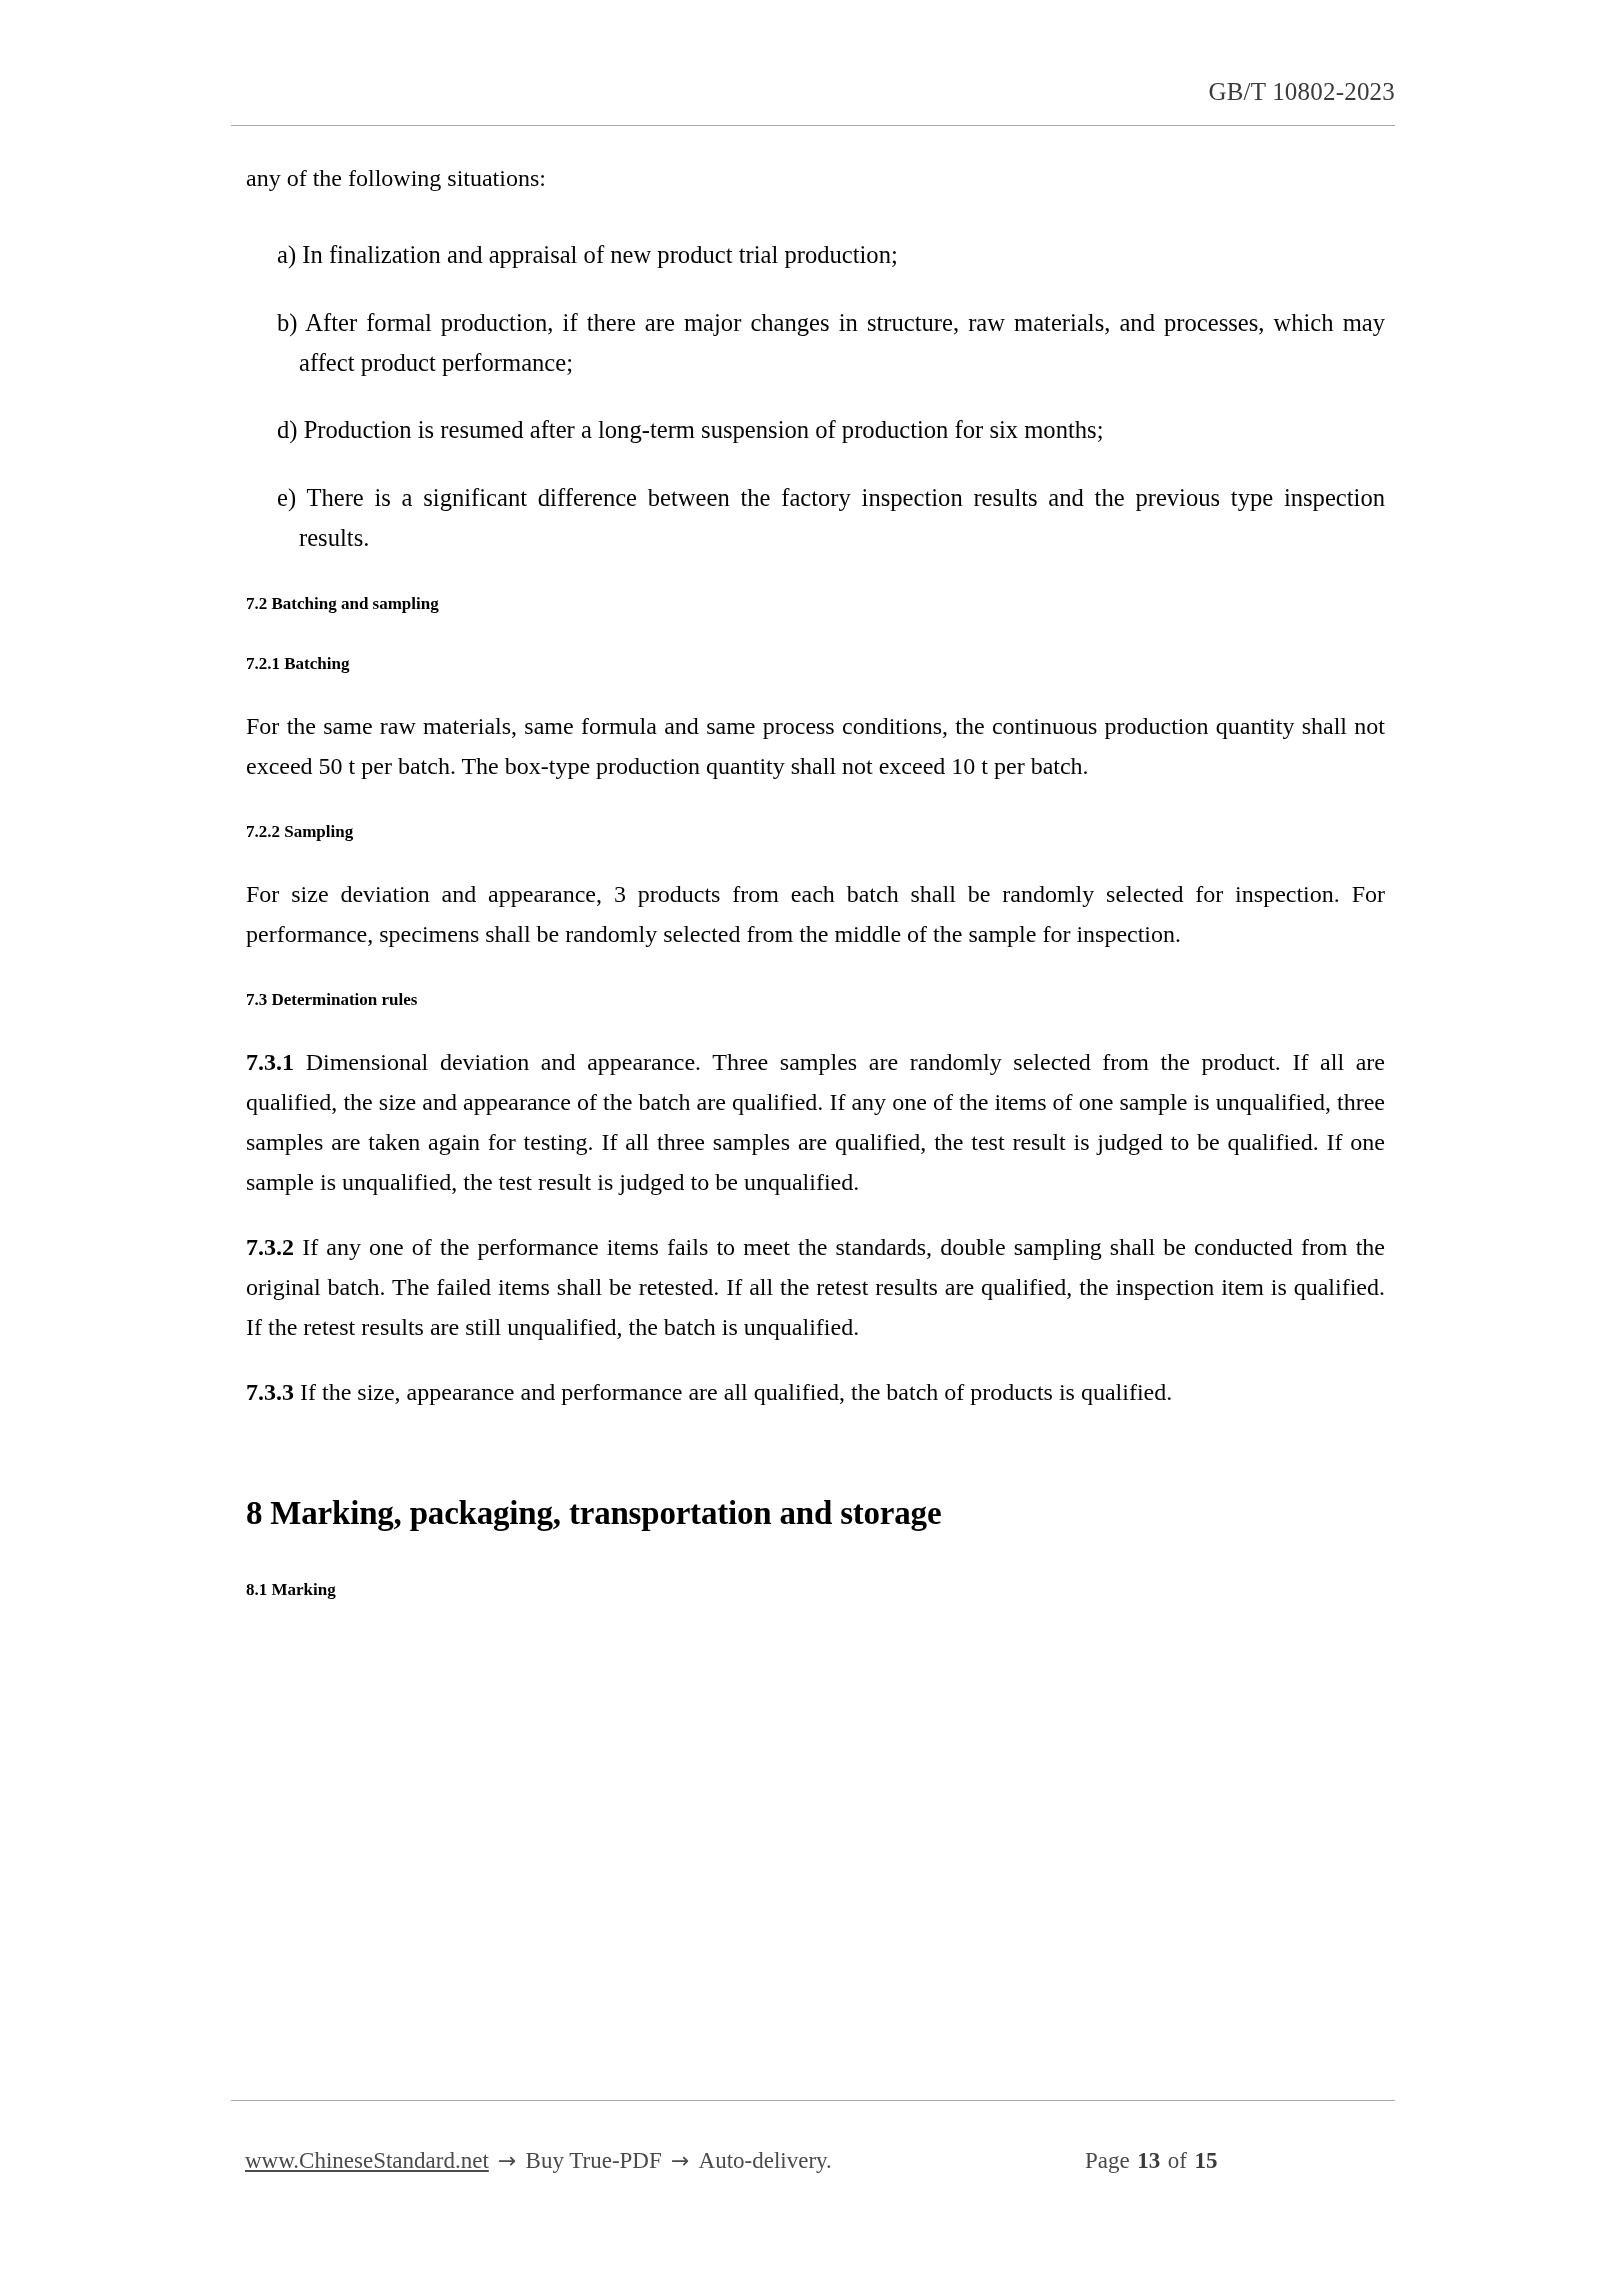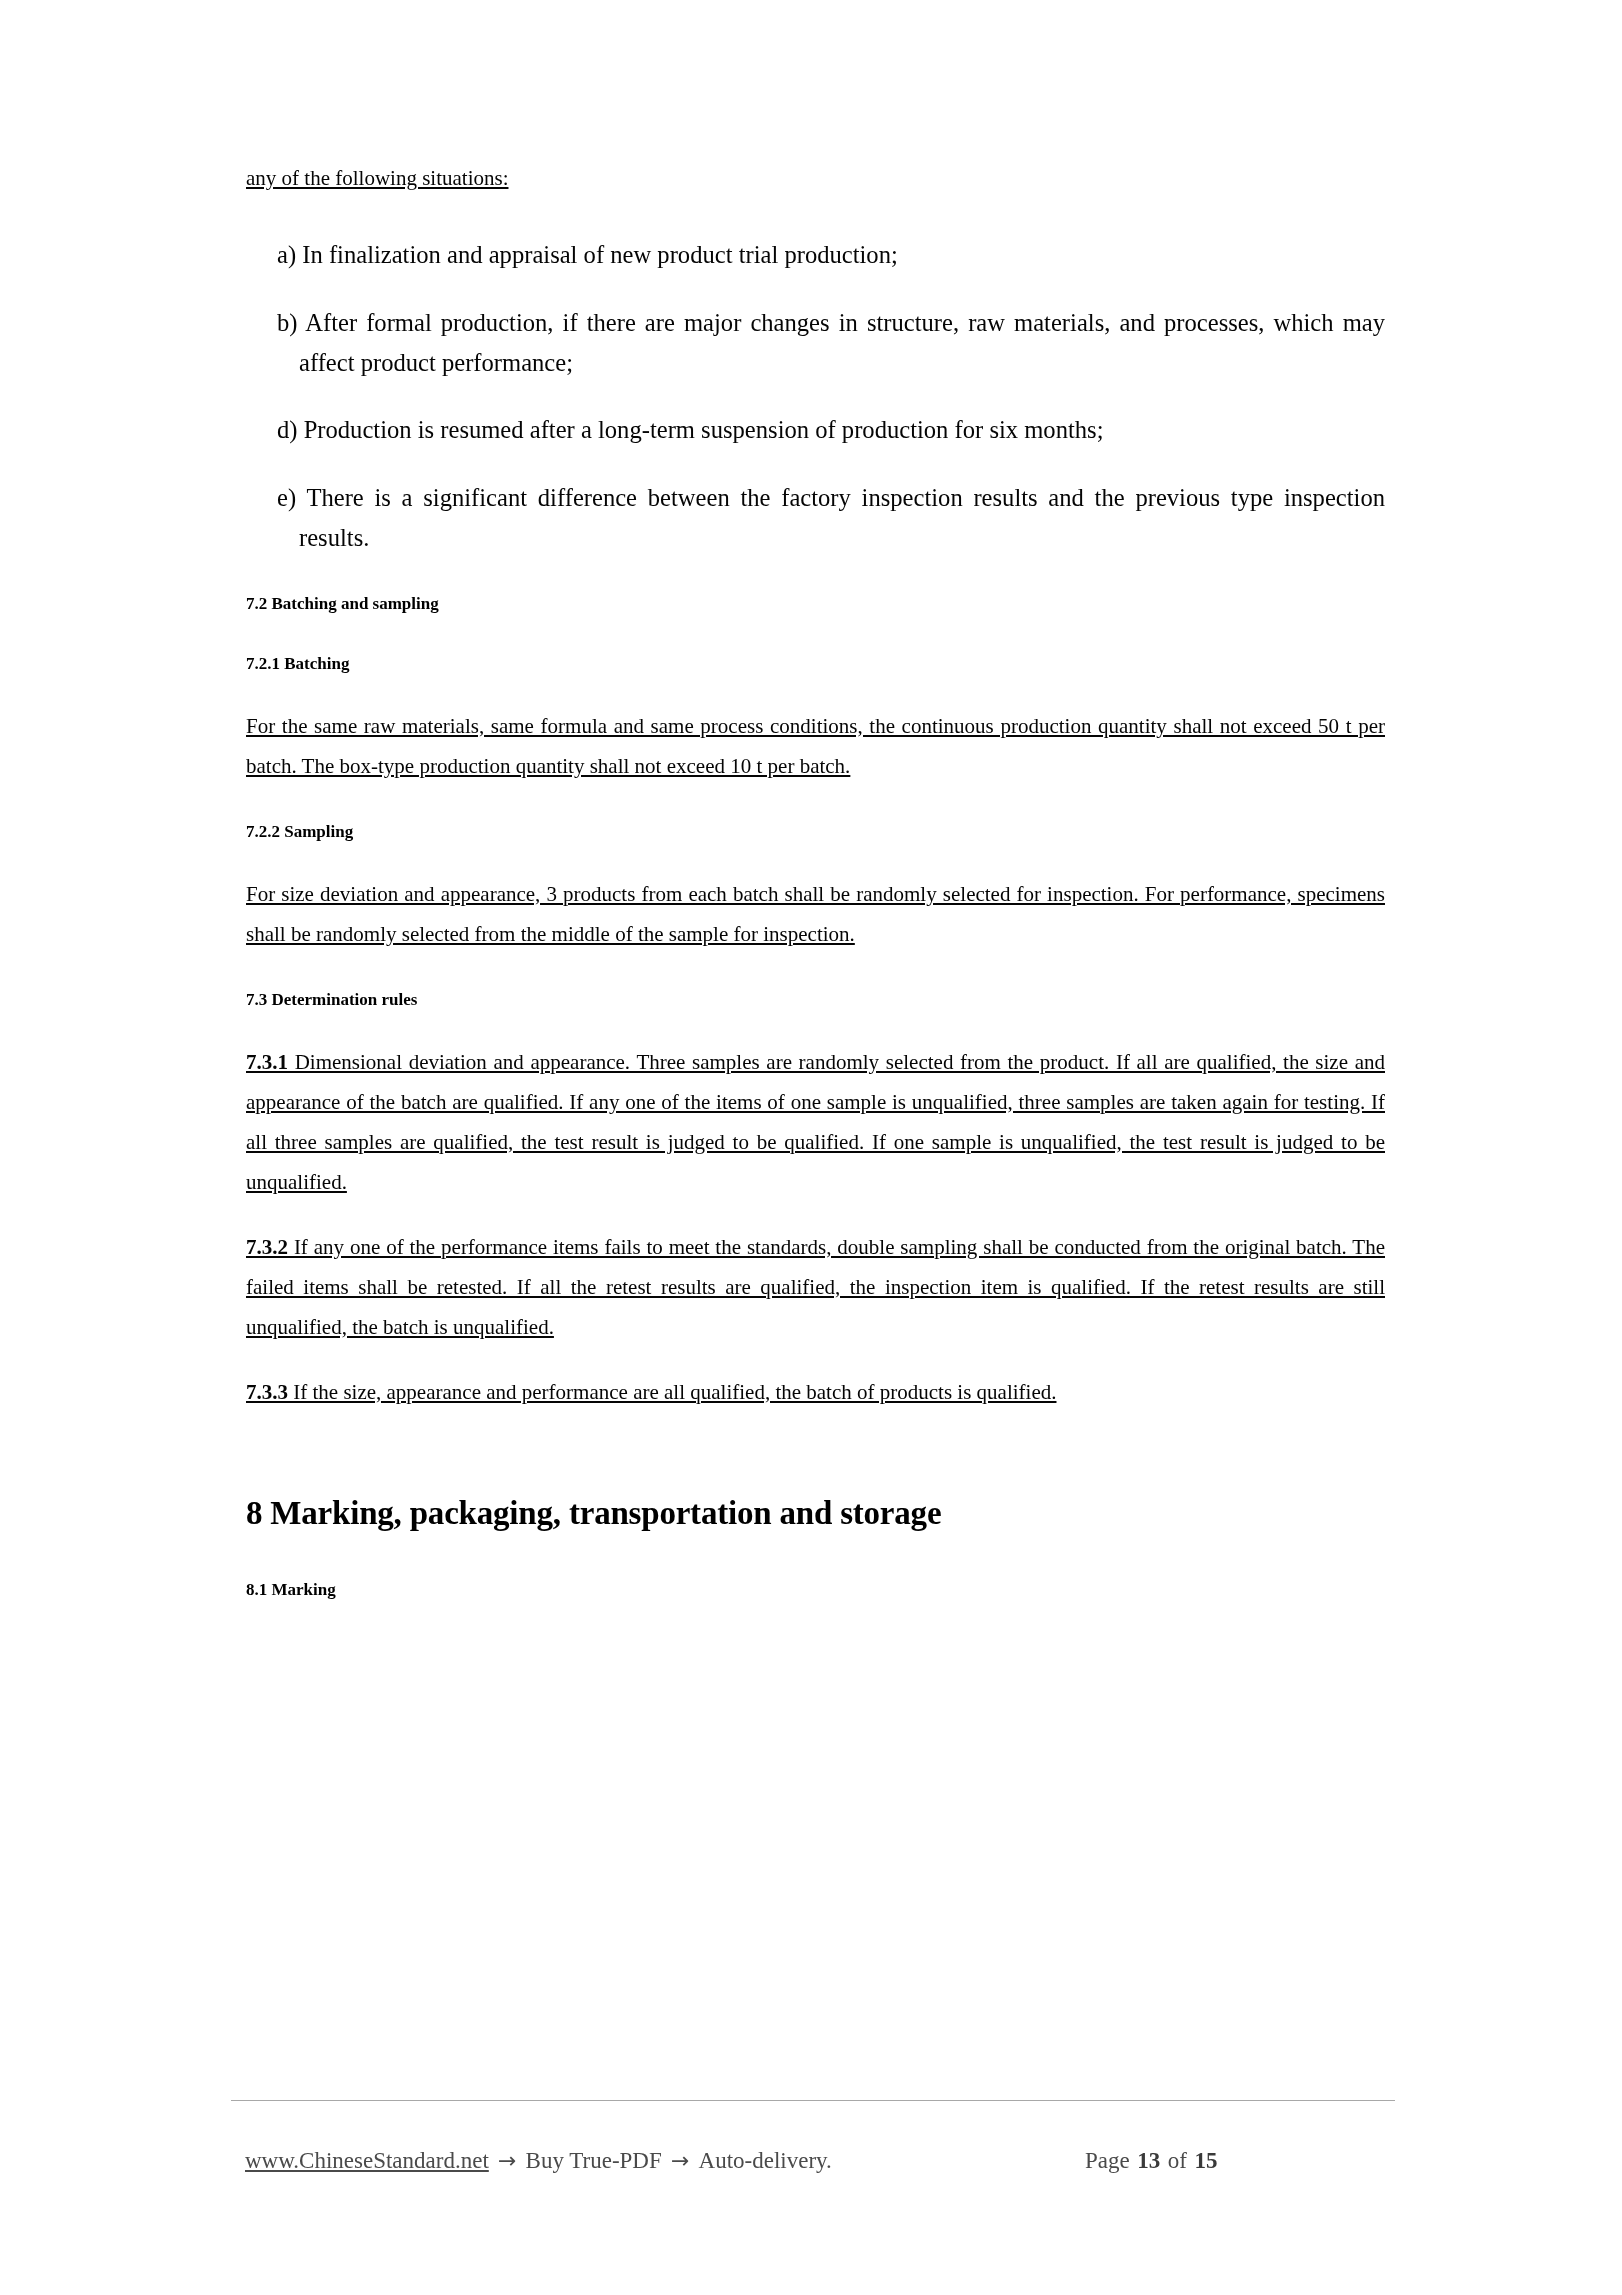--- a/index.html
+++ b/index.html
@@ -47,26 +47,25 @@
   }
   
   .content {
     position: absolute;
     left: 246px;
     top: 158px;
     width: 1139px;
   }
   p.body, p.item {
     margin: 0;
-    font-size: 21px;
+    font-size: 24px;
     line-height: 40px;
     text-align: justify;
     text-justify: inter-word;
     color: #050505;
-    text-decoration: underline;
   }
   p.body.lead { text-align: left; }
   .gap-sm { height: 25px; }
   .gap-md { height: 28px; }
   .gap-lg { height: 37px; }
   .gap-xl { height: 80px; }
   .gap-head { height: 25px; }
 
   ul.alpha-list {
     margin: 0;
@@ -157,20 +156,24 @@
     white-space: nowrap;
   }
   .footer-right b { font-weight: bold; color: #3a3a3a; }
   .sp { display: inline-block; width: 7.5px; }
 </style>
 </head>
 <body>
 
 <div class="page">
 
+  <div class="header">
+    <div class="header-title">GB/T 10802-2023</div>
+    <div class="header-rule"></div>
+  </div>
 
   <div class="content">
 
     <p class="body lead">any of the following situations:</p>
 
     <div class="gap-lg"></div>
 
     <ul class="alpha-list">
       <li class="single">a) In finalization and appraisal of new product trial production;</li>
       <li>b) After formal production, if there are major changes in structure, raw materials, and processes, which may affect product performance;</li>

